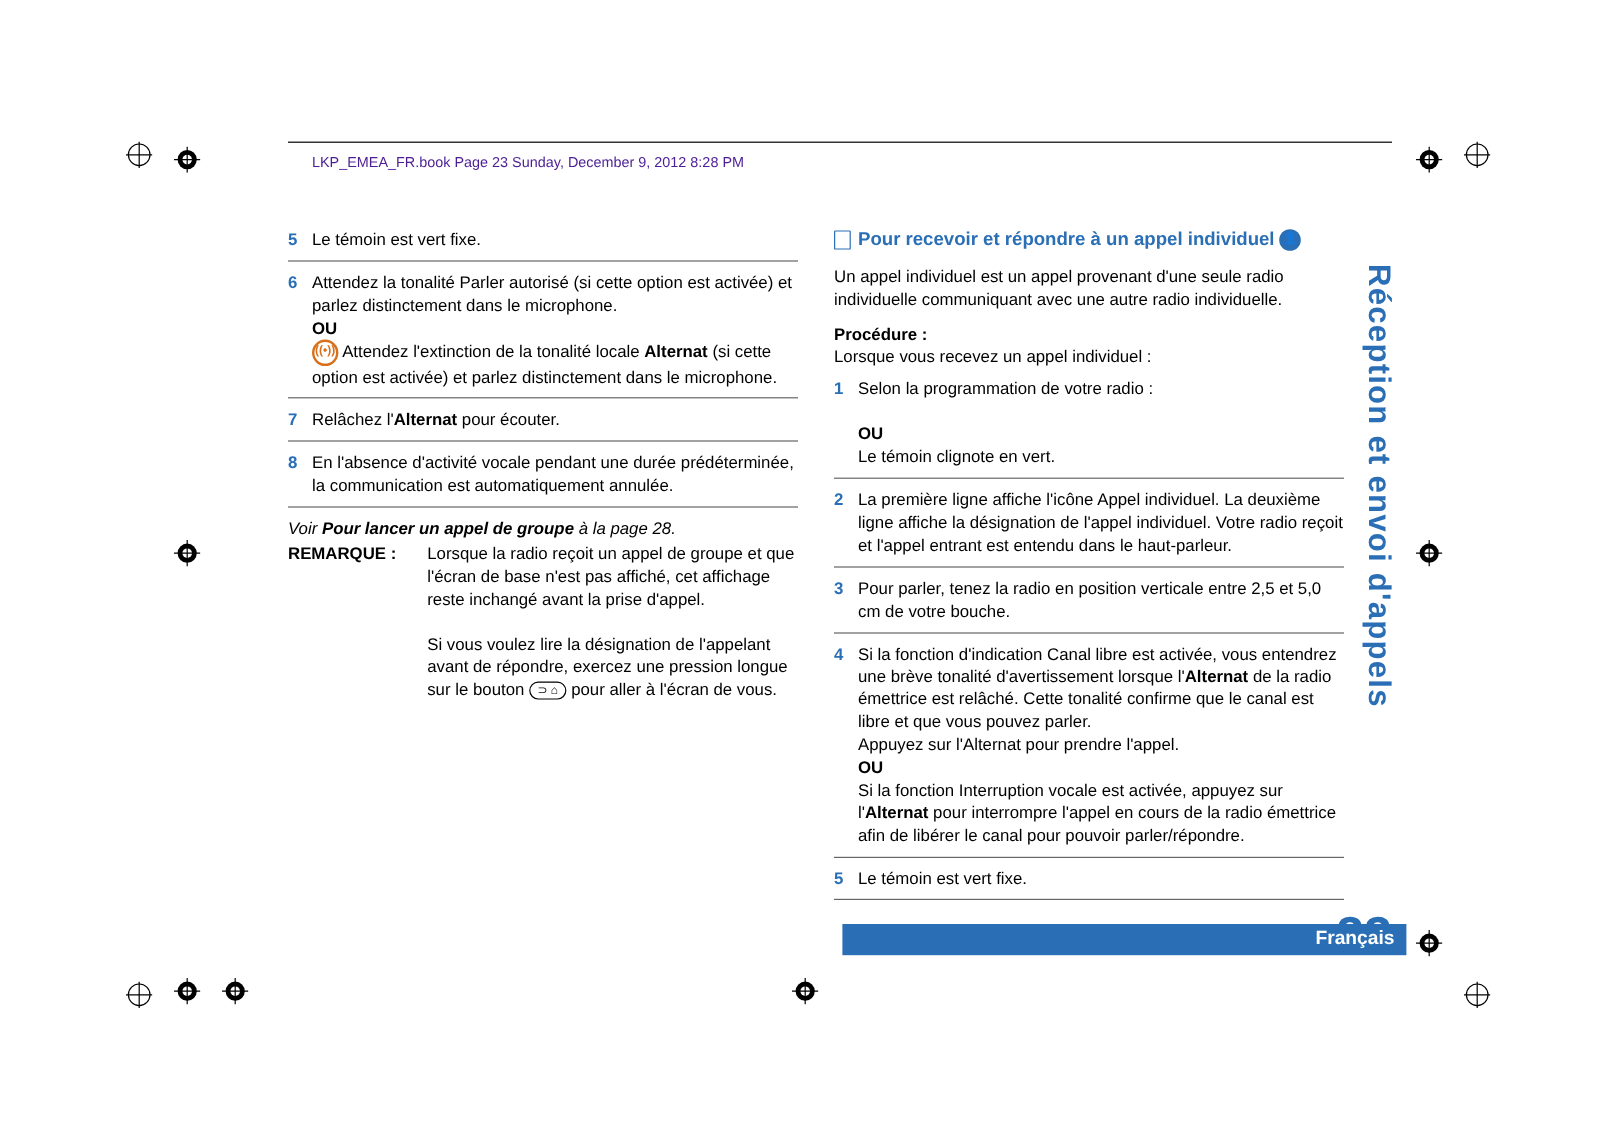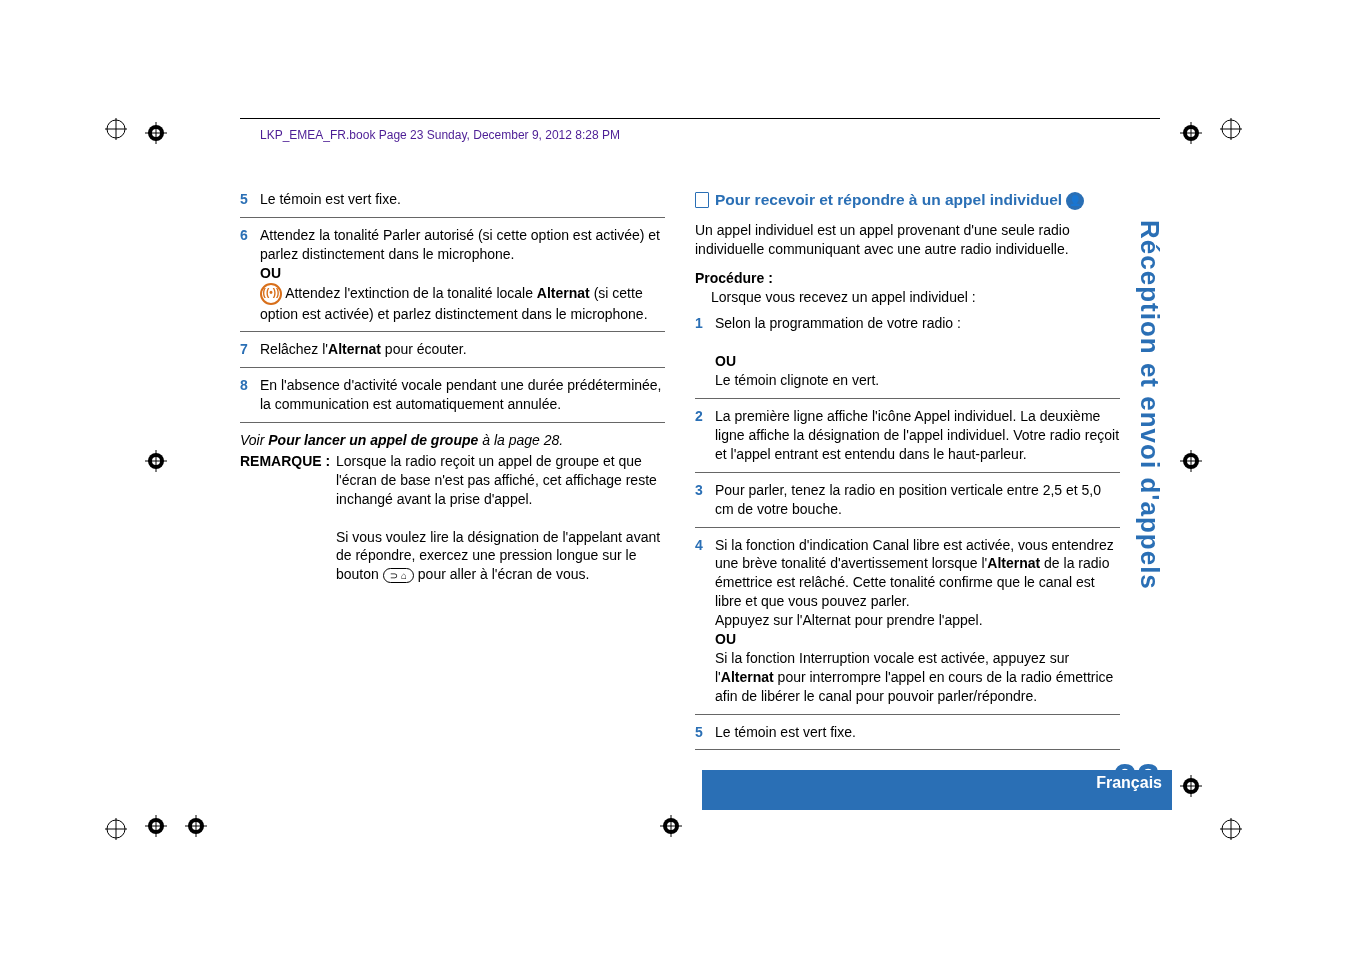--- a/index.html
+++ b/index.html
@@ -61,21 +61,21 @@
   .italic-ref {
     font-style: italic;
     margin: 8px 0 2px 0;
   }
   .remarque {
     display: flex;
     align-items: flex-start;
   }
   .remarque-label {
     font-weight: bold;
-    width: 96px;
+    width: 116px;
     flex-shrink: 0;
   }
   .remarque-body {
     flex: 1;
   }
   .heading {
     color: #2a6fb5;
     font-weight: bold;
     font-size: 15.5px;
     margin-bottom: 10px;
@@ -142,21 +142,21 @@
     top: 755px;
     color: #2a6fb5;
     font-size: 42px;
     font-weight: bold;
   }
   .lang-bar {
     position: absolute;
     right: 178px;
     top: 770px;
     width: 460px;
-    height: 40px;
+    height: 26px;
     background: #2a6fb5;
     color: #fff;
     font-weight: bold;
     font-size: 16px;
     text-align: right;
     padding-right: 10px;
     line-height: 26px;
   }
   
   .reg {
@@ -223,21 +223,21 @@
   <div class="col">
     <div class="heading">
       <span class="icon-doc"></span>
       <span>
         <span>Pour recevoir et répondre à un appel individuel</span>
         <span class="icon-badge">👤</span>
       </span>
     </div>
     <div style="margin-bottom:10px;">Un appel individuel est un appel provenant d'une seule radio individuelle communiquant avec une autre radio individuelle.</div>
     <div><b>Procédure :</b></div>
-    <div style="margin-bottom:8px;margin-left:16px;">Lorsque vous recevez un appel individuel :</div>
+    <div style="margin-bottom:8px;">Lorsque vous recevez un appel individuel :</div>
 
     <div class="step">
       <div class="step-num">1</div>
       <div class="step-txt">
         <span>Selon la programmation de votre radio :</span><br>
         <br>
         <b>OU</b><br>
         <span>Le témoin clignote en vert.</span>
       </div>
     </div>

